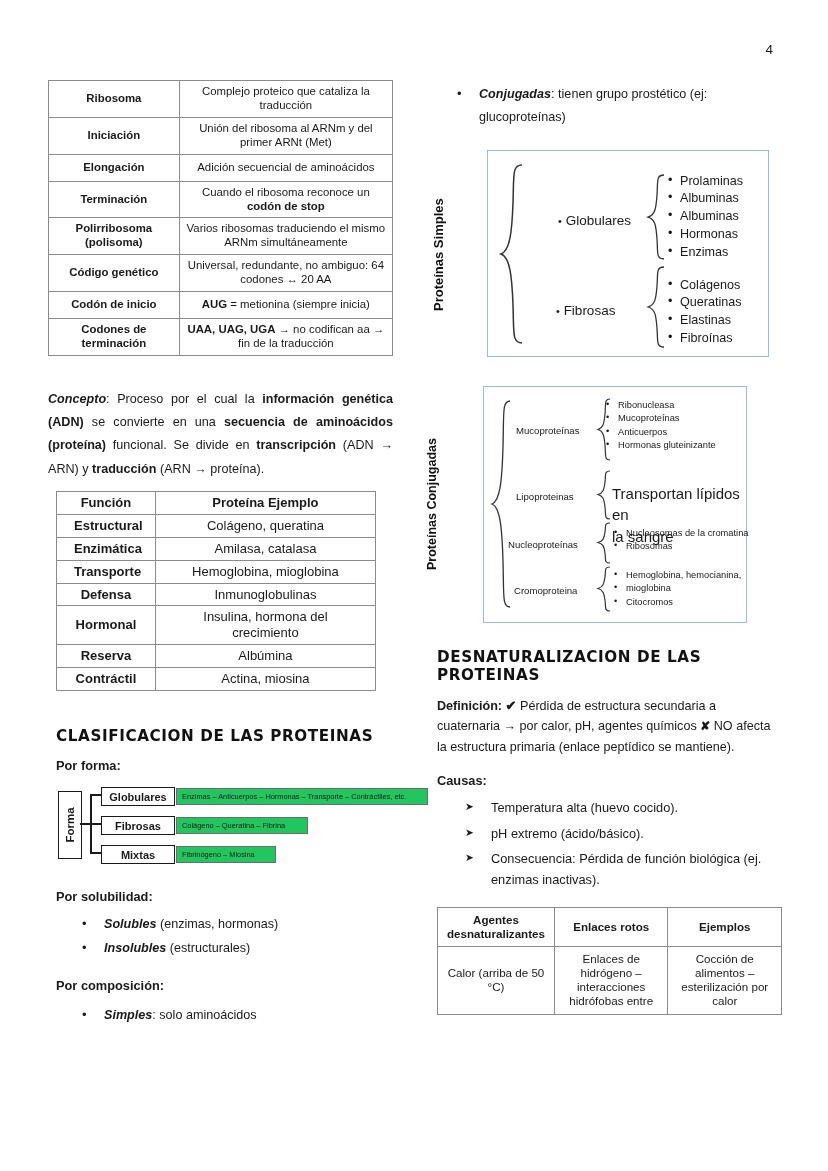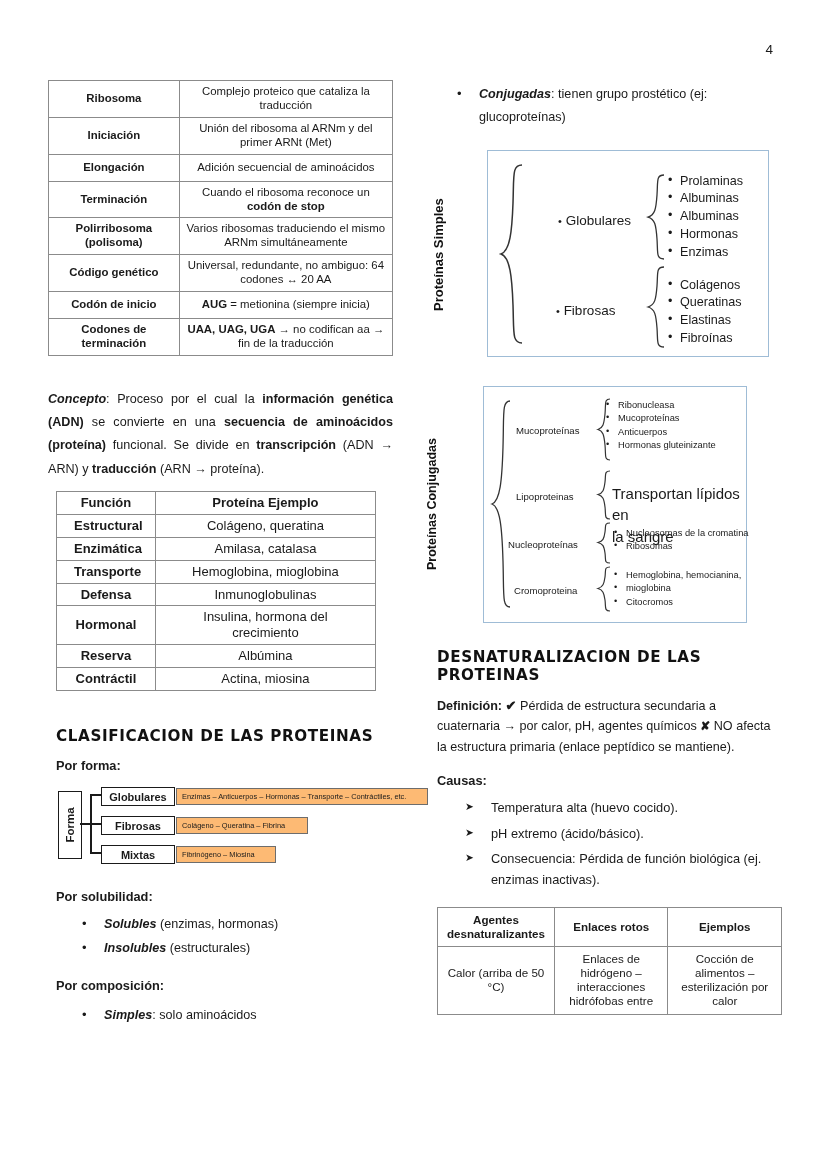--- a/index.html
+++ b/index.html
@@ -192,21 +192,21 @@
   }
   .forma-box {
     position: absolute;
     border: 1.2px solid #6d6d6d;
     height: 15px;
     display: flex; align-items: center;
     padding: 0 5px;
     font-size: 7.4px;
     color: #1a1a1a;
     white-space: nowrap;
-    background: #fdba74;
+    background: #22c55e;
   }
 
   
   .bluebox {
     border: 1.3px solid #9fbcd6;
     background: #fff;
     position: relative;
   }
   .rot-label {
     position: absolute;

